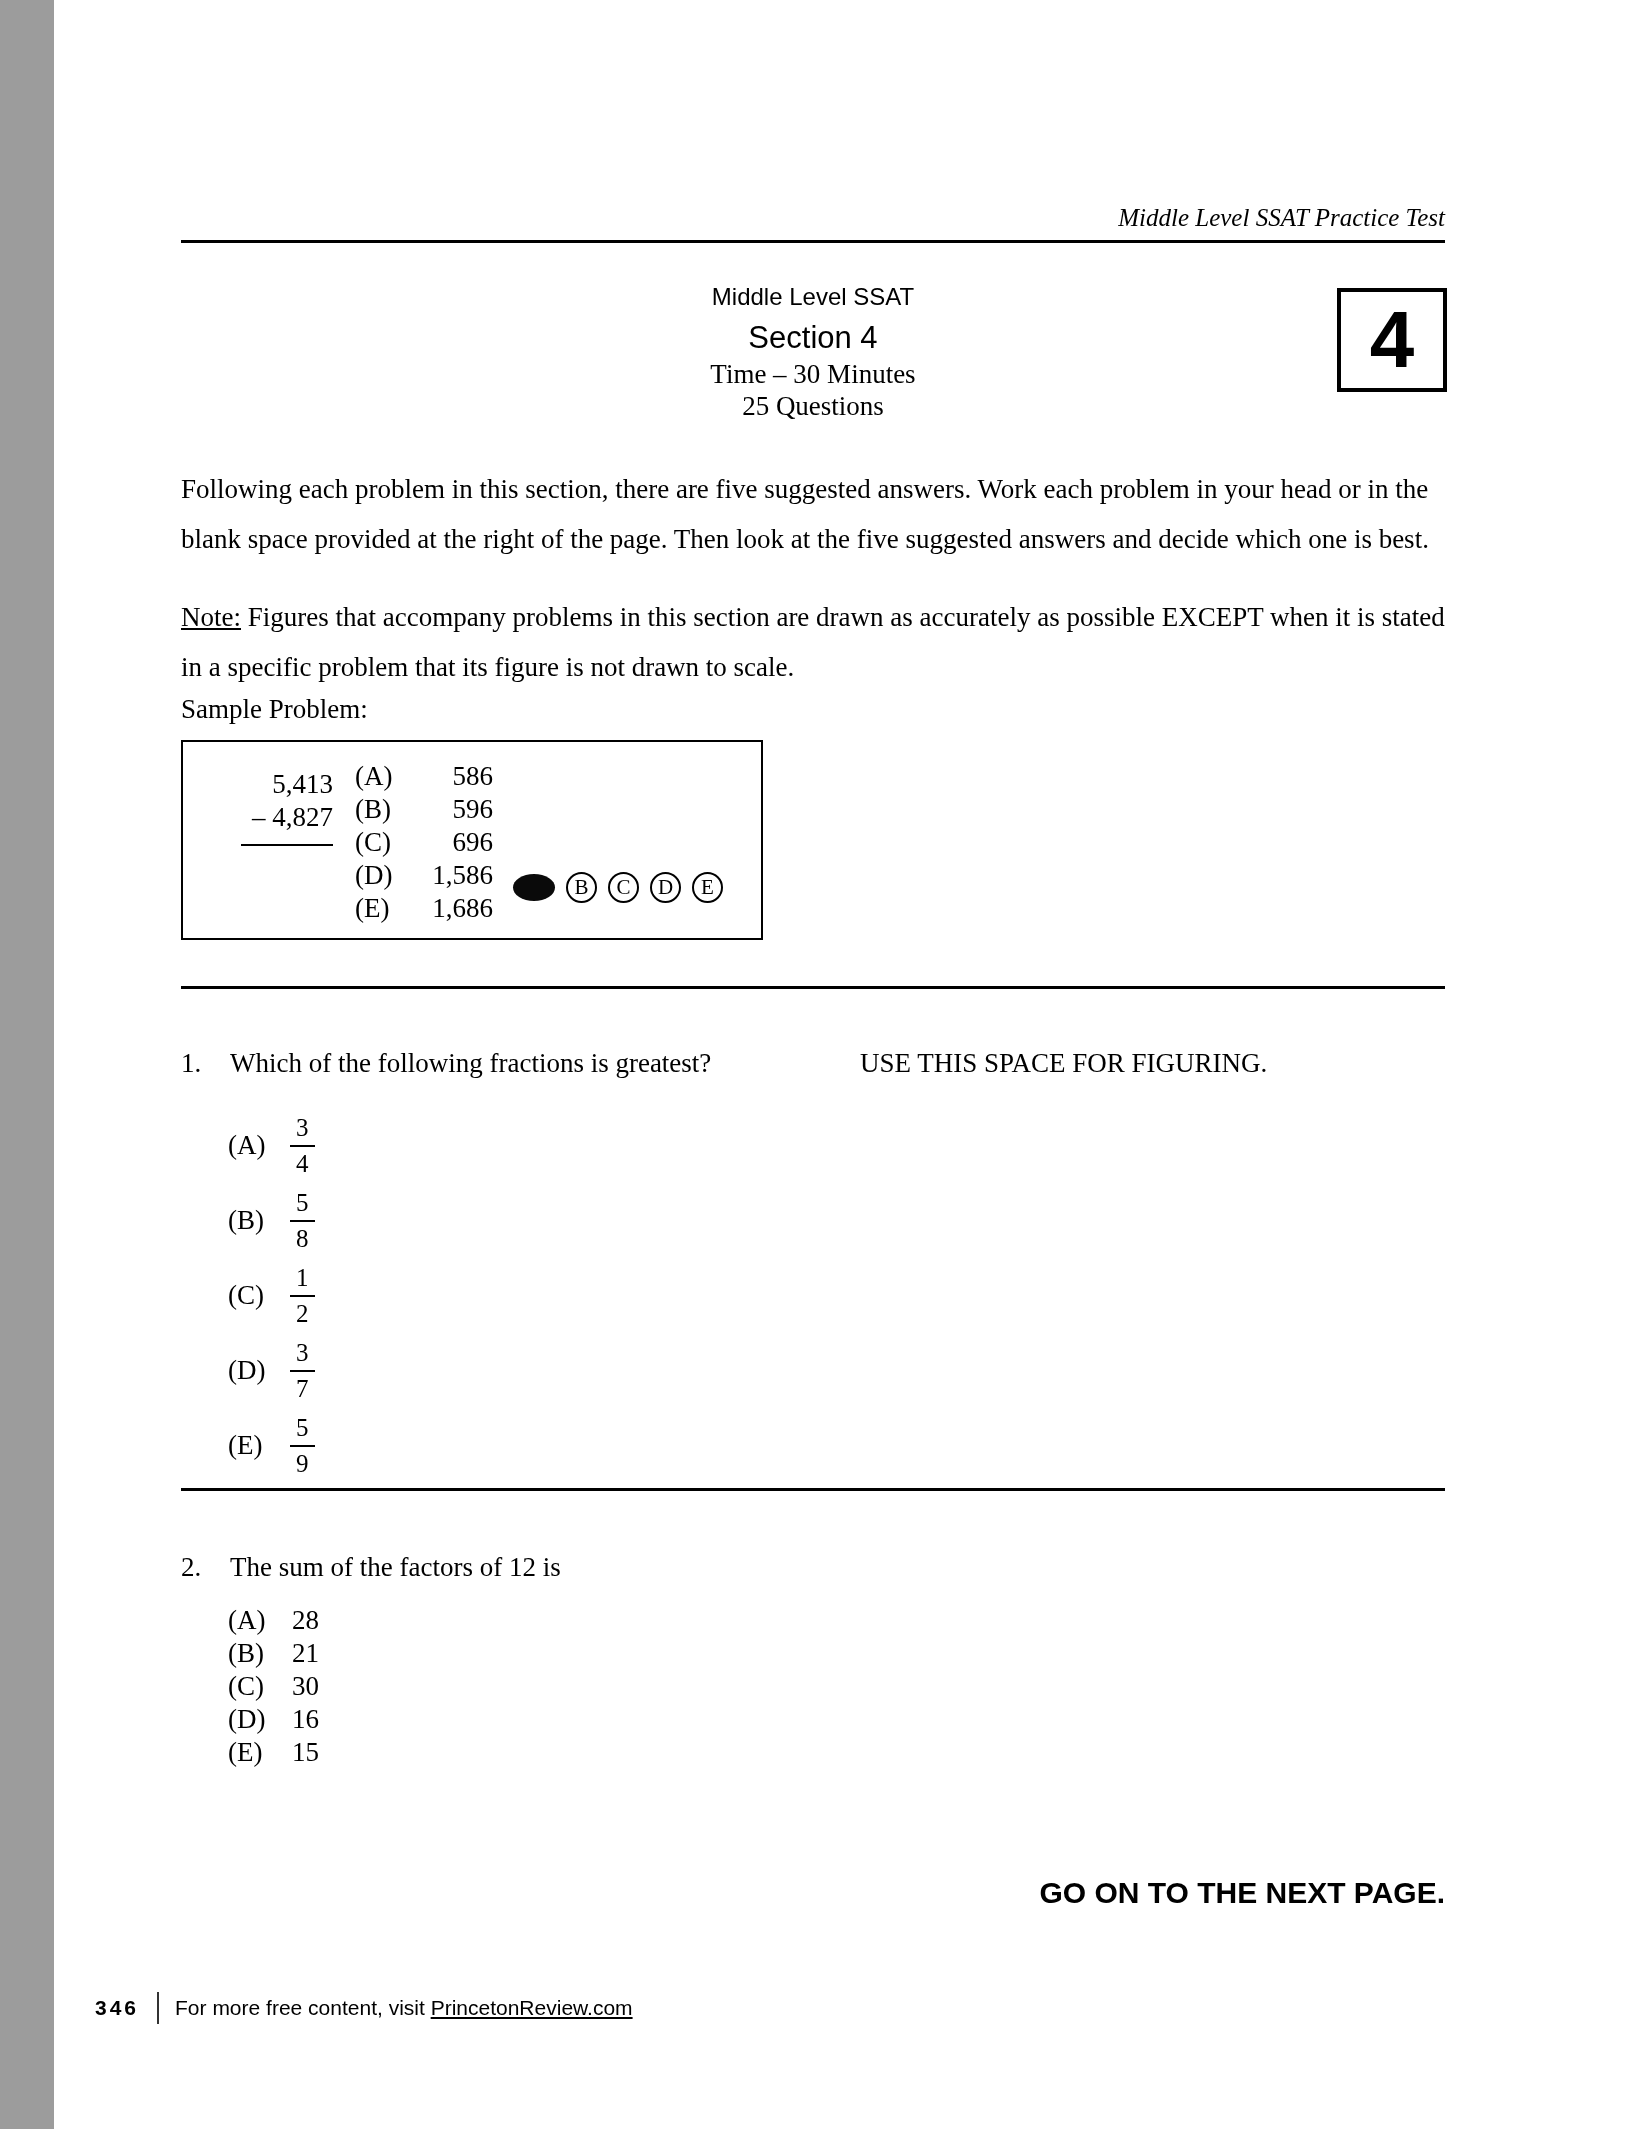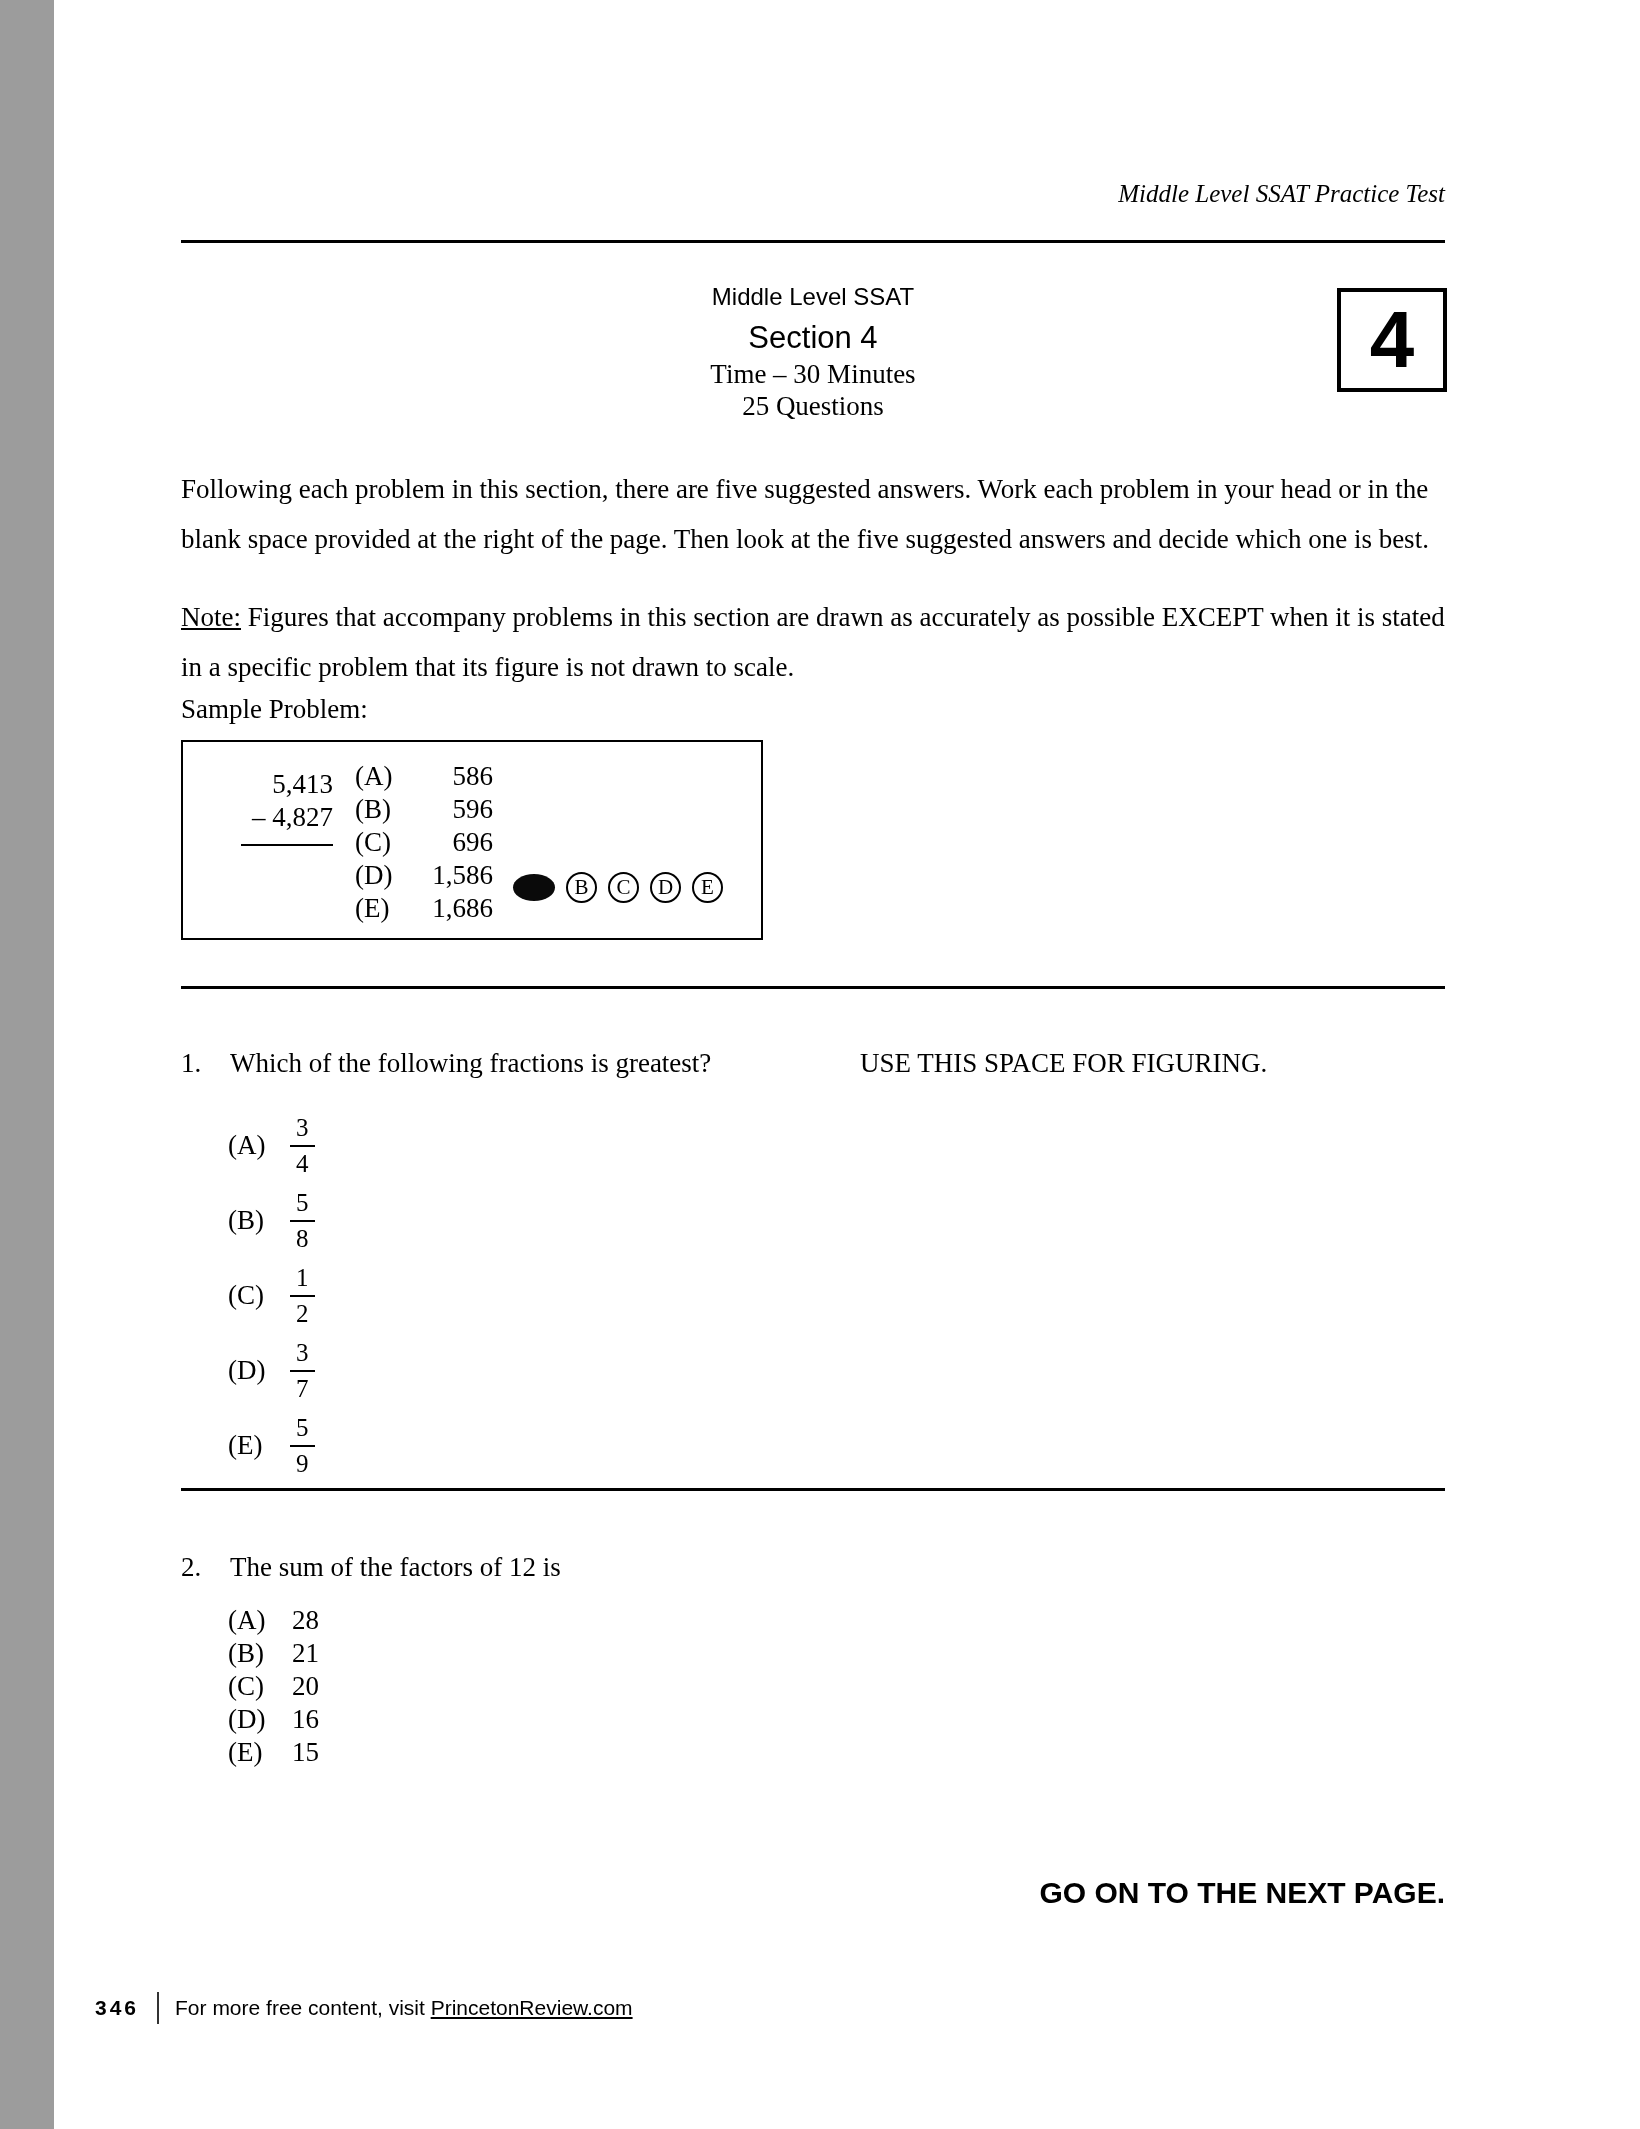--- a/index.html
+++ b/index.html
@@ -1,20 +1,20 @@
 <!DOCTYPE html>
 <html><head>
 <meta charset="utf-8">
 <style>
   html,body{margin:0;padding:0;background:#ffffff;}
   .page{position:relative;width:1640px;height:2129px;background:#ffffff;overflow:hidden;
         font-family:"Liberation Serif", serif;color:#000;}
   .gray-bar{position:absolute;left:0;top:0;width:54px;height:2129px;background:#9c9c9c;}
 
-  .running-head{position:absolute;top:180px;left:181px;width:1264px;text-align:right;
+  .running-head{position:absolute;top:204px;left:181px;width:1264px;text-align:right;
         font-style:italic;font-size:25px;}
   .head-rule{position:absolute;top:240px;left:181px;width:1264px;height:3px;background:#000;}
 
   .title-block{position:absolute;top:276px;left:181px;width:1264px;text-align:center;}
   .title-1{font-family:"Liberation Sans", sans-serif;font-weight:normal;font-size:24px;line-height:42px;}
   .title-2{font-family:"Liberation Sans", sans-serif;font-weight:normal;font-size:31px;line-height:40px;}
   .title-3{font-size:27px;line-height:32px;}
 
   .section-box{position:absolute;top:288px;left:1337px;width:102px;height:96px;border:4px solid #000;
         display:flex;align-items:center;justify-content:center;}
@@ -198,21 +198,21 @@
       <tr>
         <td class="lab">(A)</td>
         <td class="val">28</td>
       </tr>
       <tr>
         <td class="lab">(B)</td>
         <td class="val">21</td>
       </tr>
       <tr>
         <td class="lab">(C)</td>
-        <td class="val">20</td>
+        <td class="val">30</td>
       </tr>
       <tr>
         <td class="lab">(D)</td>
         <td class="val">16</td>
       </tr>
       <tr>
         <td class="lab">(E)</td>
         <td class="val">15</td>
       </tr>
     </tbody>

